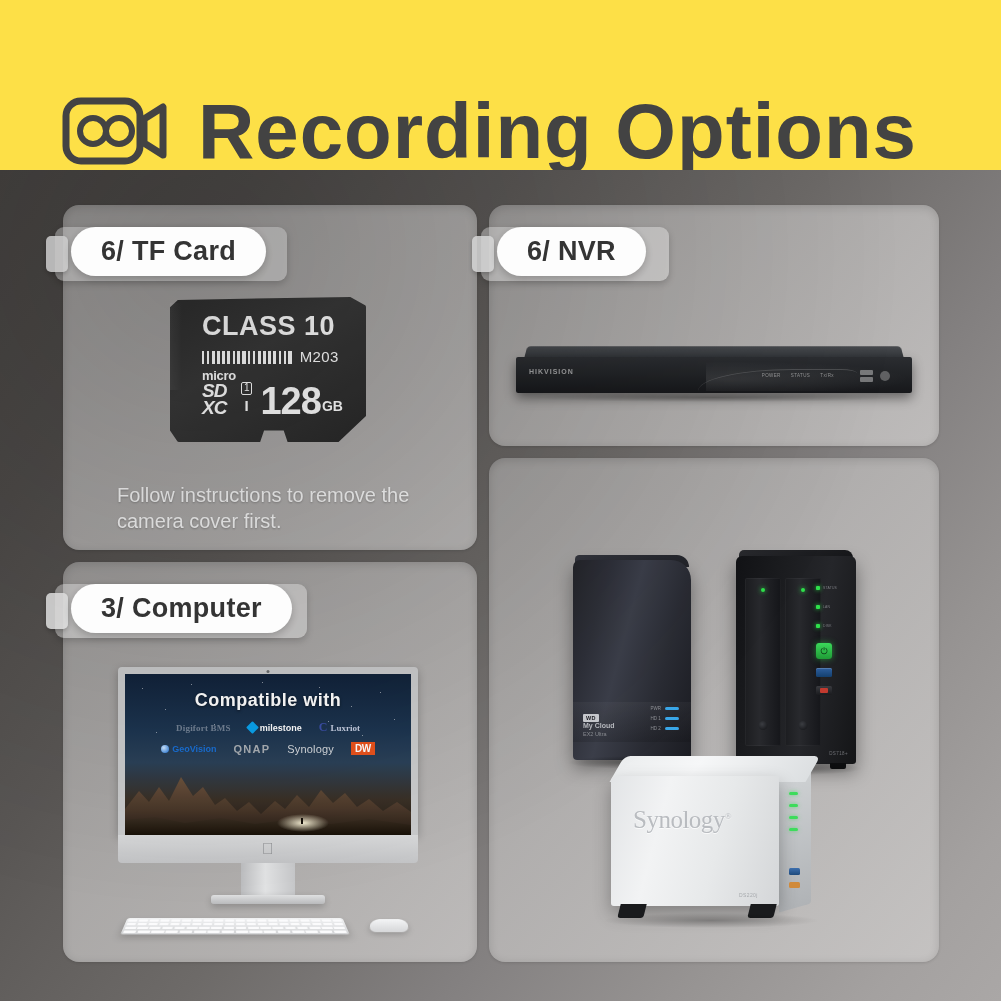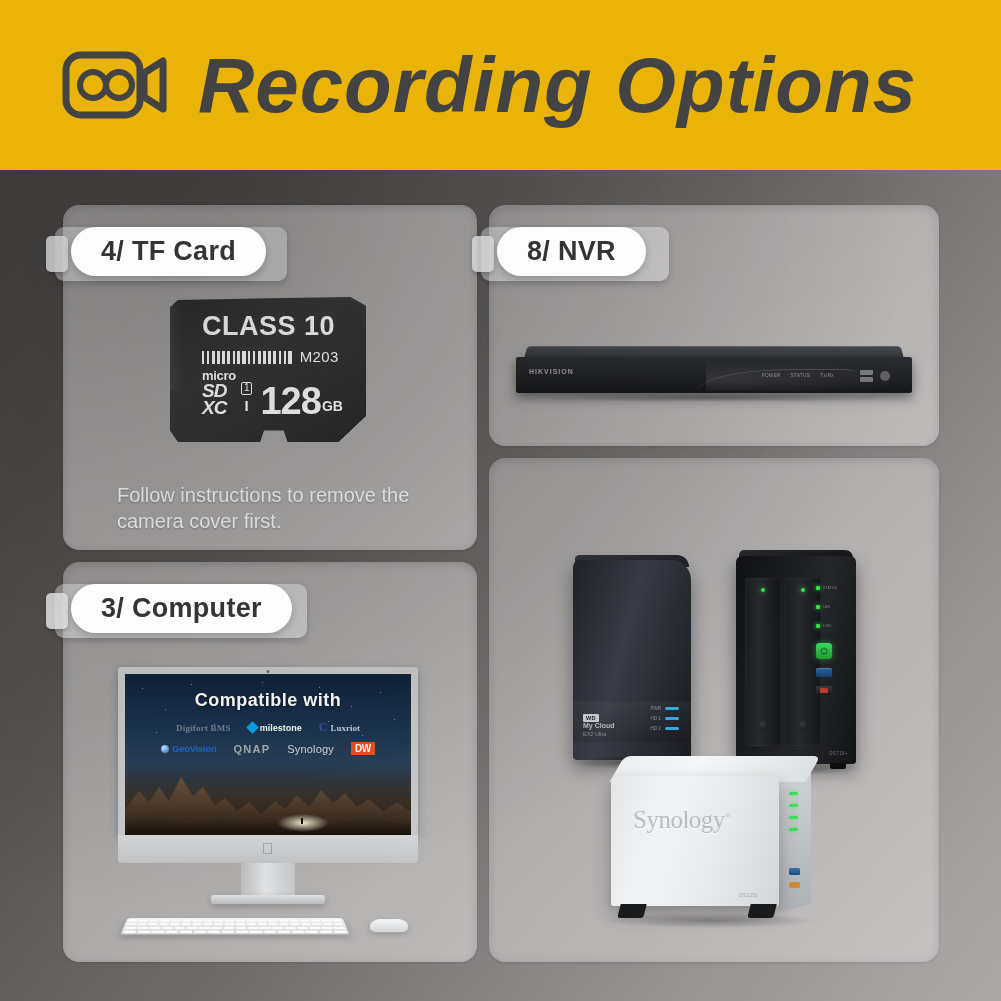--- a/index.html
+++ b/index.html
@@ -10,25 +10,24 @@
     overflow: hidden;
     font-family: "Liberation Sans", sans-serif;
     background: #d9d9d9;
   }
 
   
   .header {
     position: absolute;
     left: 0; top: 0;
     width: 1001px; height: 170px;
-    background: #eab308;
+    background: #fde047;
     display: flex;
-    align-items: center;
+    align-items: flex-end;
     justify-content: center;
-    font-style: italic;
   }
   .header-inner {
     display: flex;
     align-items: center;
     gap: 26px;
     transform: translateX(-12px);
   }
   .cam-icon { width: 112px; height: 78px; position: relative; flex: none; }
   .cam-icon svg { width: 100%; height: 100%; display: block; }
   .header-title {
@@ -488,21 +487,21 @@
 </div>
 
 <div class="board">
 
   <div class="panel" id="panel-tf">
 
     <div class="label-wrap">
       <div class="label-plate" style="width:232px"></div>
       <div class="label-tab"></div>
       <div class="label-pill">
-        <span>4/ TF Card</span>
+        <span>6/ TF Card</span>
       </div>
     </div>
 
     <div class="sdcard">
       <div class="sd-body"></div>
       <div class="sd-notch"></div>
       <div class="sd-text">
         <div class="sd-class">CLASS 10</div>
         <div class="sd-barrow">
           <div class="sd-bars">
@@ -547,21 +546,21 @@
 
     <div class="tf-note">Follow instructions to remove the camera cover first.</div>
   </div>
 
   <div class="panel" id="panel-nvr">
 
     <div class="label-wrap">
       <div class="label-plate" style="width:188px"></div>
       <div class="label-tab"></div>
       <div class="label-pill">
-        <span>8/ NVR</span>
+        <span>6/ NVR</span>
       </div>
     </div>
 
     <div class="nvr">
       <div class="nvr-top"></div>
       <div class="nvr-face">
         <div class="nvr-sweep"></div>
         <div class="nvr-curve"></div>
         <div class="nvr-brand">HIKVISION</div>
         <div class="nvr-leds">

